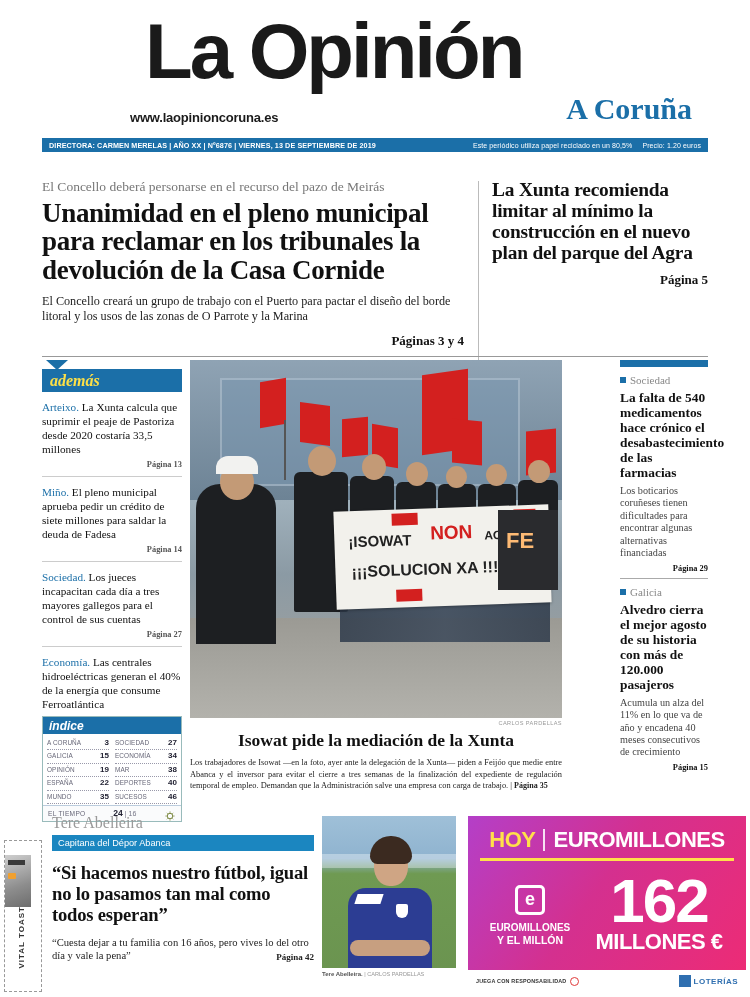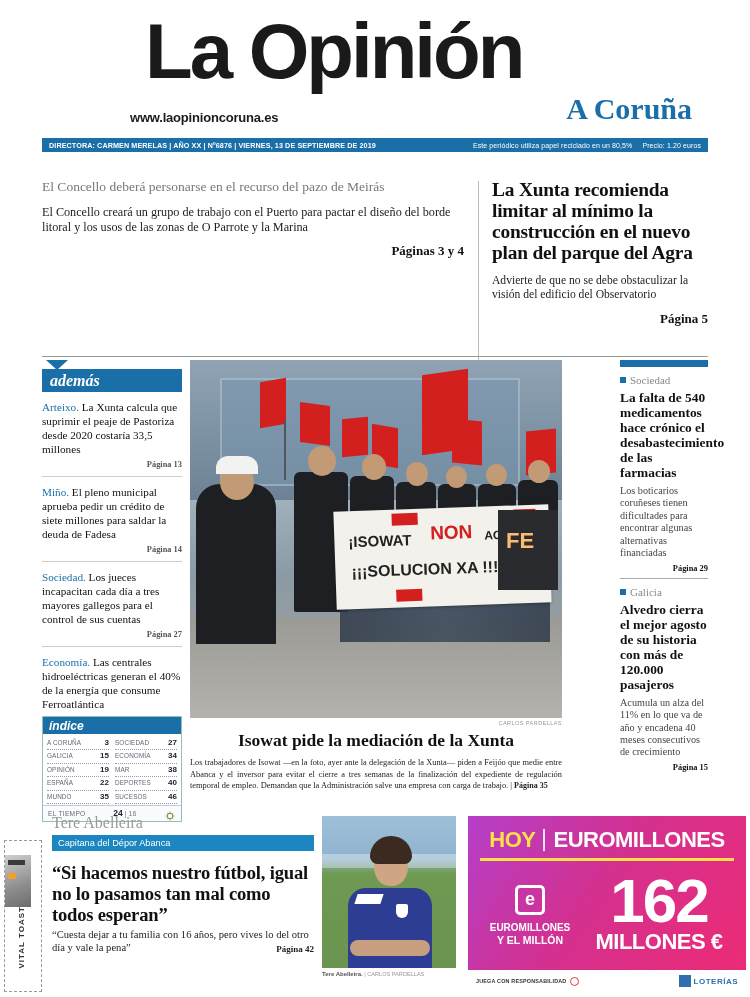--- a/index.html
+++ b/index.html
@@ -72,21 +72,21 @@
 
   
   .colL { position:absolute; left:0; top:0; width:140px; }
   .ademas-tab { position:relative; width:140px; }
   .ademas-notch {
     width: 0; height: 0; margin-left: 4px;
     border-left: 11px solid transparent; border-right: 11px solid transparent;
     border-top: 10px solid #1b6fa8;
   }
   .ademas-bar {
-    background:#1b6fa8; color:#ffffff; height:23px; margin-top:-1px;
+    background:#1b6fa8; color:#fde047; height:23px; margin-top:-1px;
     font-family:"Liberation Serif", serif; font-style: italic; font-weight:700;
     font-size:16px; display:flex; align-items:center; padding-left:8px;
   }
   .brief { margin-top: 9px; font-size: 11.2px; line-height: 1.24; color:#111; }
   .brief .sect { color:#1b6fa8; font-weight:400; }
   .brief-page { text-align:right; font-size:8.4px; color:#555; margin-top:3px; font-weight:700;}
   .brief-rule { height:1px; background:#ccc; margin:6px 0 0 0; }
 
   .indice-box { position:absolute; left:0; top:356px; width:140px; border:1px solid #9bb; }
   .indice-bar {
@@ -149,21 +149,21 @@
     font-family:"Liberation Sans", sans-serif; font-weight:700; font-size:8px;
     letter-spacing:1px; color:#333;
   }
   .interview { position:absolute; left:52px; top:2px; width:262px; }
   .iv-name { font-size:16px; color:#9a9a9a; font-family:"Liberation Serif",serif; }
   .iv-role {
     margin-top:3px; background:#1b86c0; color:#fff; height:16px; display:flex; align-items:center;
     padding-left:6px; font-family:"Liberation Sans", sans-serif; font-size:9.2px; font-weight:400;
   }
   .iv-quote { margin-top:11px; font-size:18.6px; font-weight:700; line-height:1.13; color:#111; letter-spacing:-0.2px;}
-  .iv-foot { margin-top:4px; font-size:10.6px; line-height:1.22; color:#222; }
+  .iv-foot { margin-top:12px; font-size:10.6px; line-height:1.22; color:#222; }
   .iv-page { font-weight:700; font-size:9px; float:right; margin-top:2px; }
   .iv-photo { position:absolute; left:322px; top:4px; width:134px; height:152px; background:#6b8f4e; overflow:hidden;}
   .iv-cap { position:absolute; left:322px; top:159px; width:140px; font-family:"Liberation Sans", sans-serif; font-size:5.6px; color:#999; }
   .iv-cap b { color:#555; font-size:6px; }
 
   .advert {
     position:absolute; left:468px; top:4px; width:278px; height:176px;
     background: linear-gradient(125deg,#b43fc8 0%, #d4308f 45%, #ee2b74 100%);
     overflow:hidden;
   }
@@ -238,27 +238,27 @@
     <span>DIRECTORA: CARMEN MERELAS  |  AÑO XX  |  Nº6876  |  VIERNES, 13 DE SEPTIEMBRE DE 2019</span>
     <span class="right">
       <span>Este periódico utiliza papel reciclado en un 80,5%</span>
       <span>Precio: 1.20 euros</span>
     </span>
   </div>
 
   <div class="topnews">
     <div class="lead">
       <div class="lead-kicker">El Concello deberá personarse en el recurso del pazo de Meirás</div>
+      <div class="lead-head">Unanimidad en el pleno municipal para reclamar en los tribunales la devolución de la Casa Cornide</div>
       <div class="lead-sub">El Concello creará un grupo de trabajo con el Puerto para pactar el diseño del borde litoral y los usos de las zonas de O Parrote y la Marina</div>
       <div class="lead-page">Páginas 3 y 4</div>
     </div>
     <div class="vrule"></div>
     <div class="second">
       <div class="second-head">La Xunta recomienda limitar al mínimo la construcción en el nuevo plan del parque del Agra</div>
-      <div class="second-sub">Advierte de que no se debe obstaculizar la visión del edificio del Observatorio</div>
       <div class="side-page">Página 5</div>
     </div>
   </div>
 
   <div class="maingrid">
     <div class="hr-top"></div>
 
     <div class="colL">
       <div class="ademas-tab">
         <div class="ademas-notch"></div>

